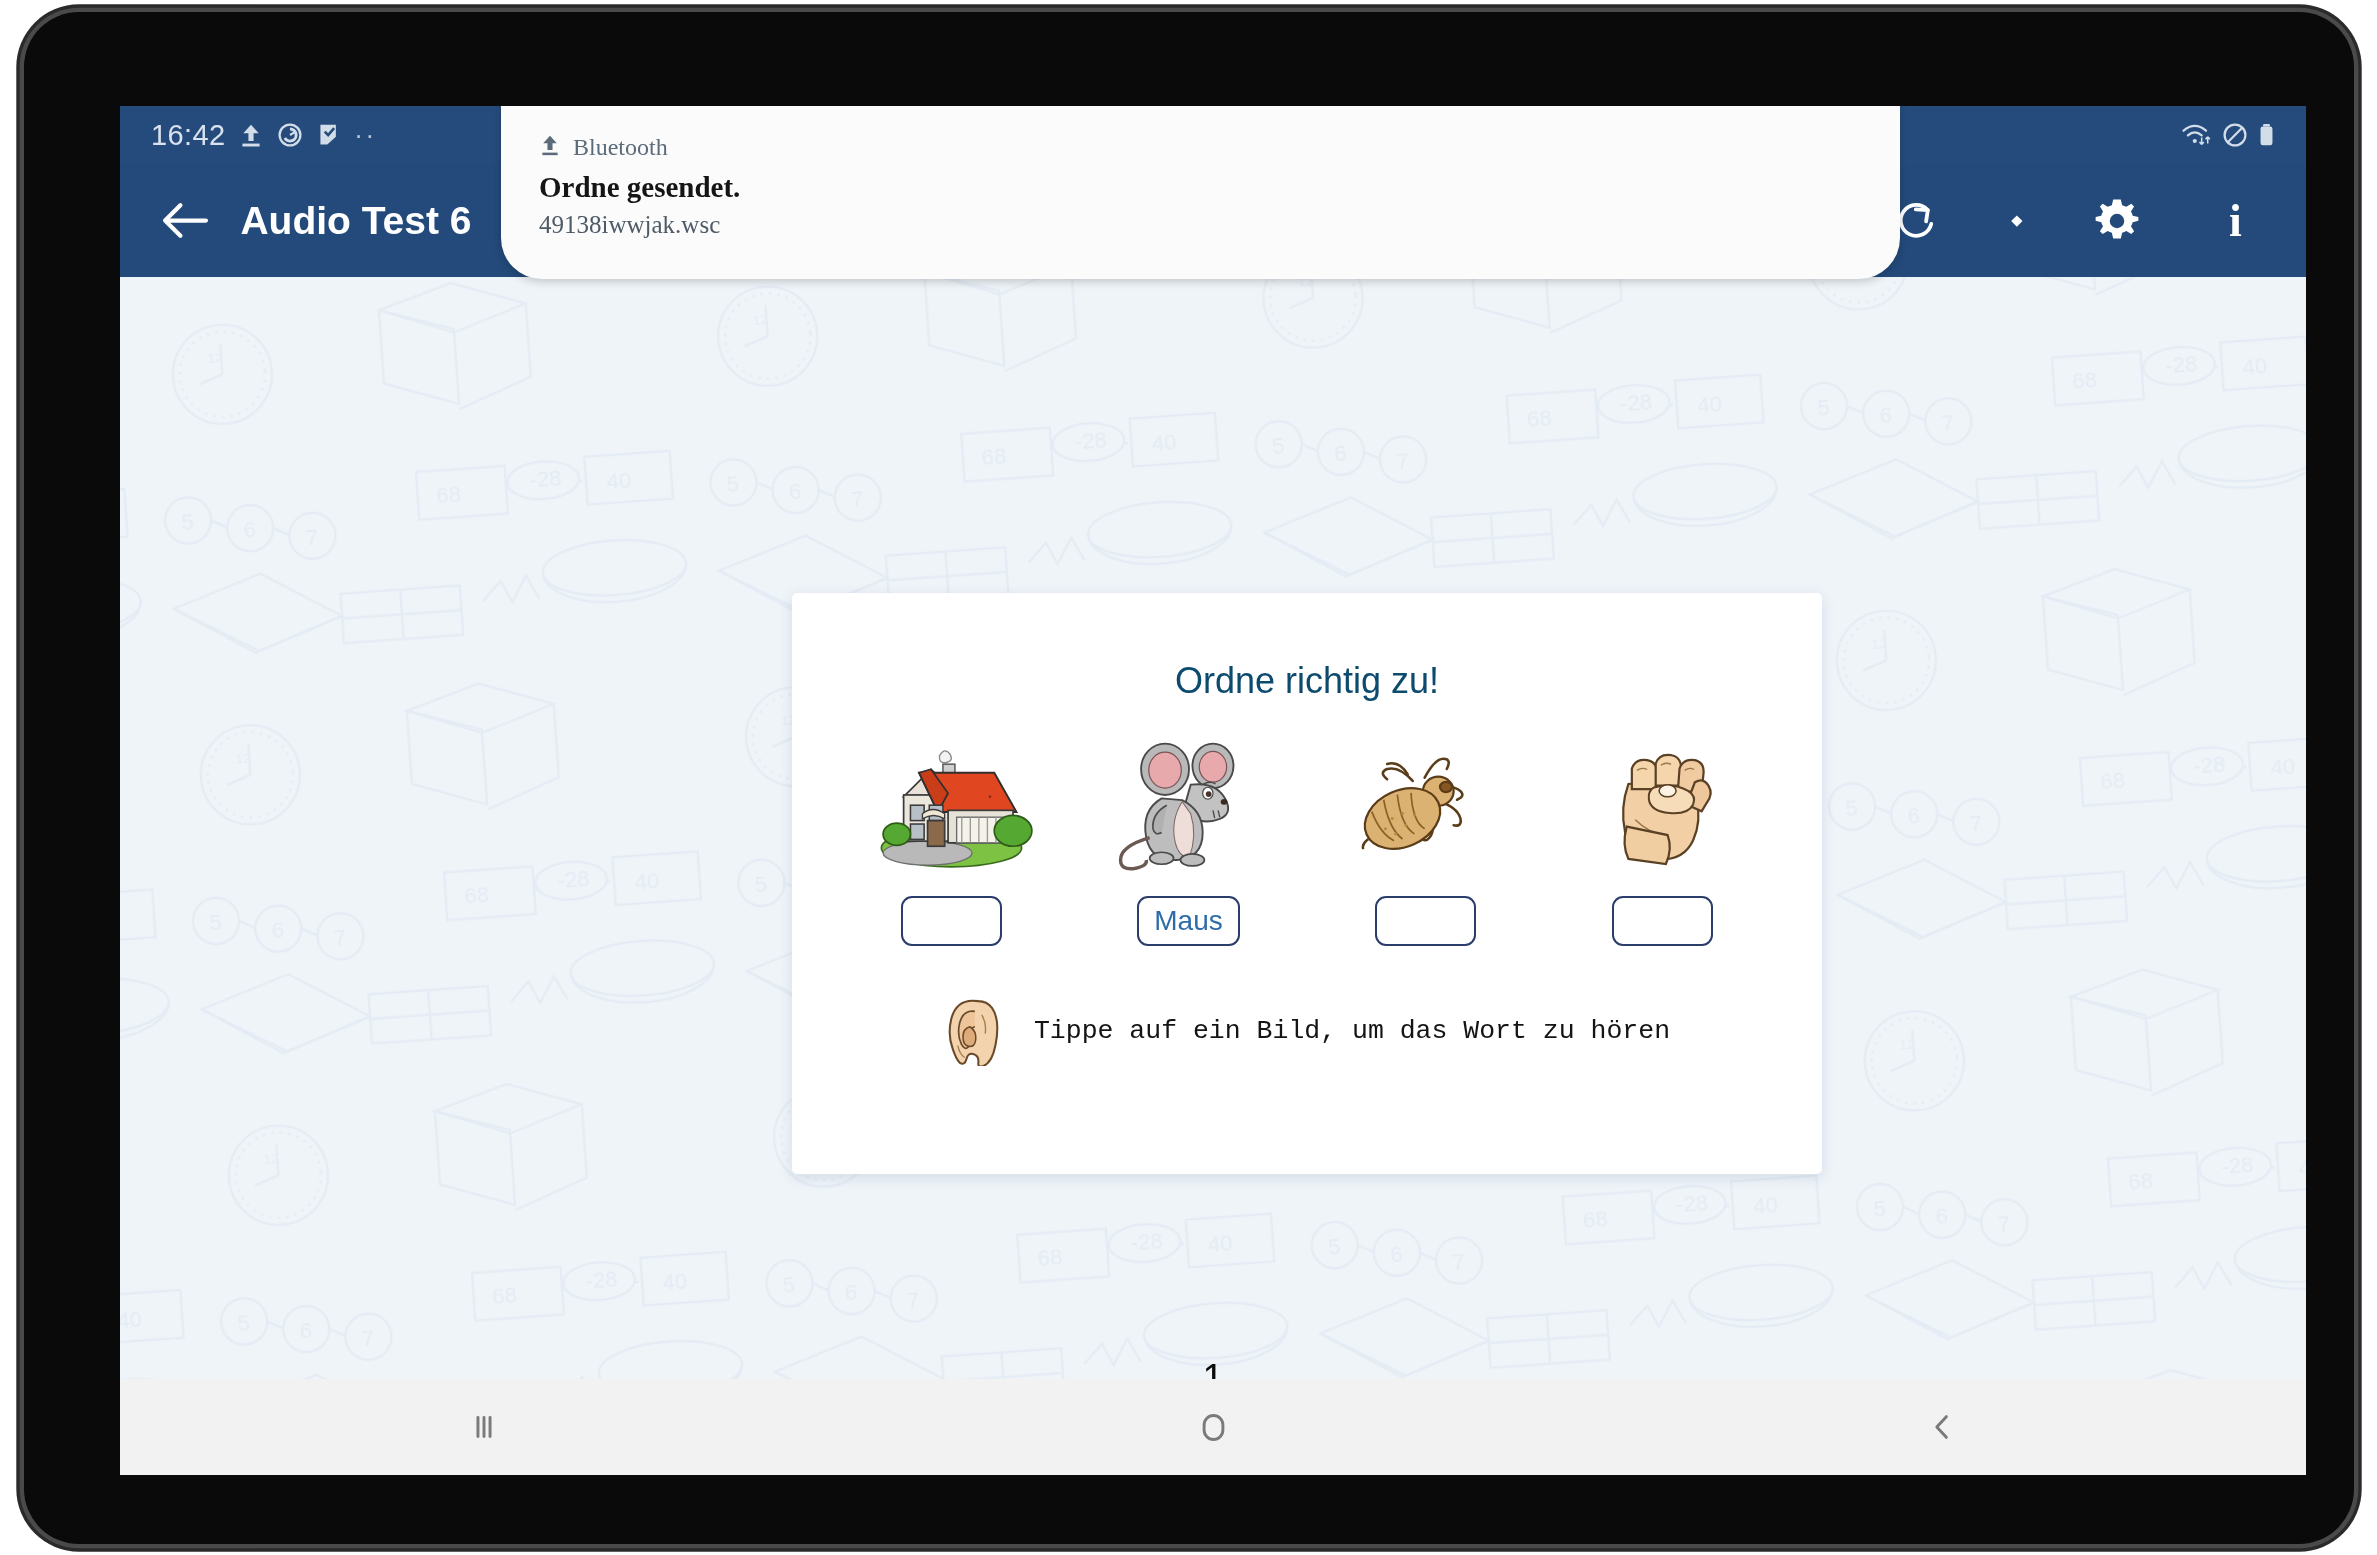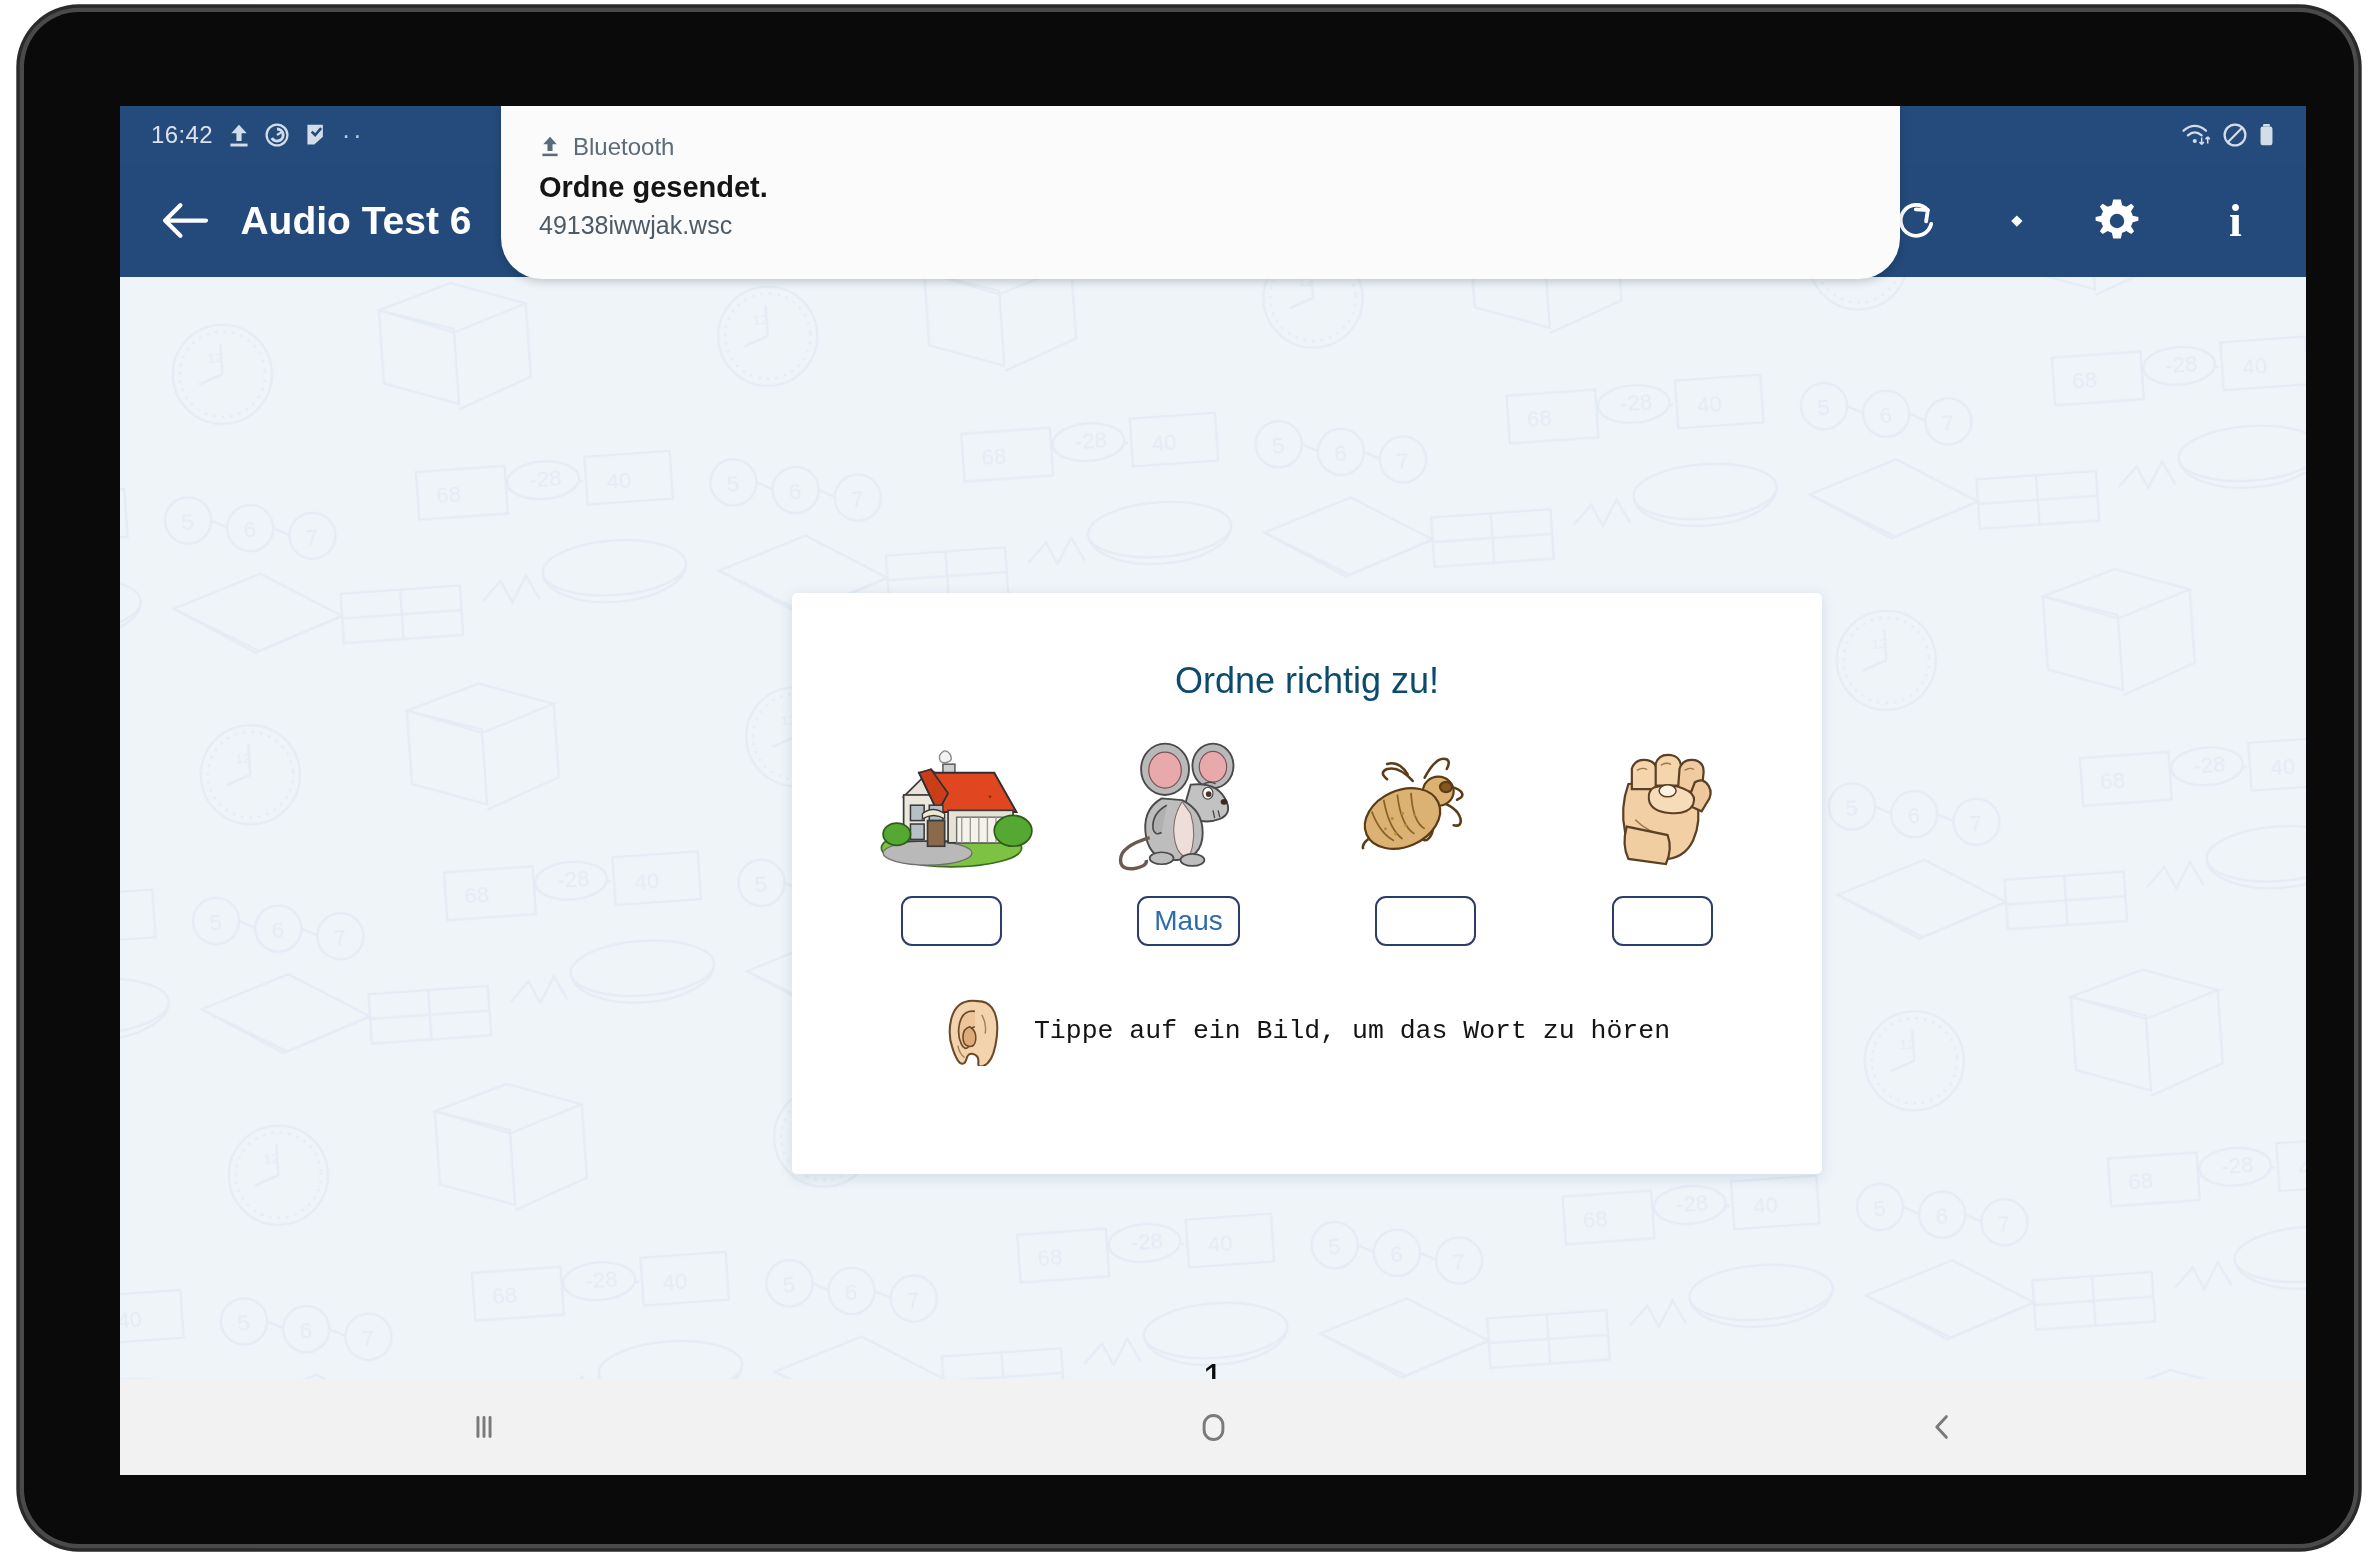--- a/index.html
+++ b/index.html
@@ -42,21 +42,21 @@
     background: #254b7c;
     color: #d6e0ec;
     display: flex;
     align-items: center;
     box-sizing: border-box;
     padding: 0 31px;
   }
   .status-left { display: flex; align-items: center; gap: 13.7px; }
   .status-right { margin-left: auto; display: flex; align-items: center; gap: 10.2px; }
   #status-time {
-    font-size: 24px;
+    font-size: 29px;
     letter-spacing: 0.4px;
     color: #d9e2ee;
   }
   .status-icon { display: inline-flex; align-items: center; justify-content: center; }
   .dots-icon { font-size: 26px; color: #b9c7d8; letter-spacing: 2.6px; line-height: 8.5px; }
 
   
   #app-bar {
     position: absolute;
     left: 0; top: 58px;
@@ -104,20 +104,21 @@
     left: 381px;
     top: 0px;
     width: 1399px;
     height: 173px;
     background: #fbfbfb;
     border-radius: 0 0 41px 41px;
     box-sizing: border-box;
     padding: 24px 38px 0 38px;
     box-shadow: 0 2.6px 8.5px rgba(0,0,0,0.18);
     z-index: 20;
+    font-family: Liberation Serif, serif;
   }
   #notification-app-row {
     display: flex; align-items: center; gap: 12px;
     height: 34px;
   }
   #notification-app-name {
     color: #5c6b7a;
     font-size: 24px;
   }
   #notification-title {

